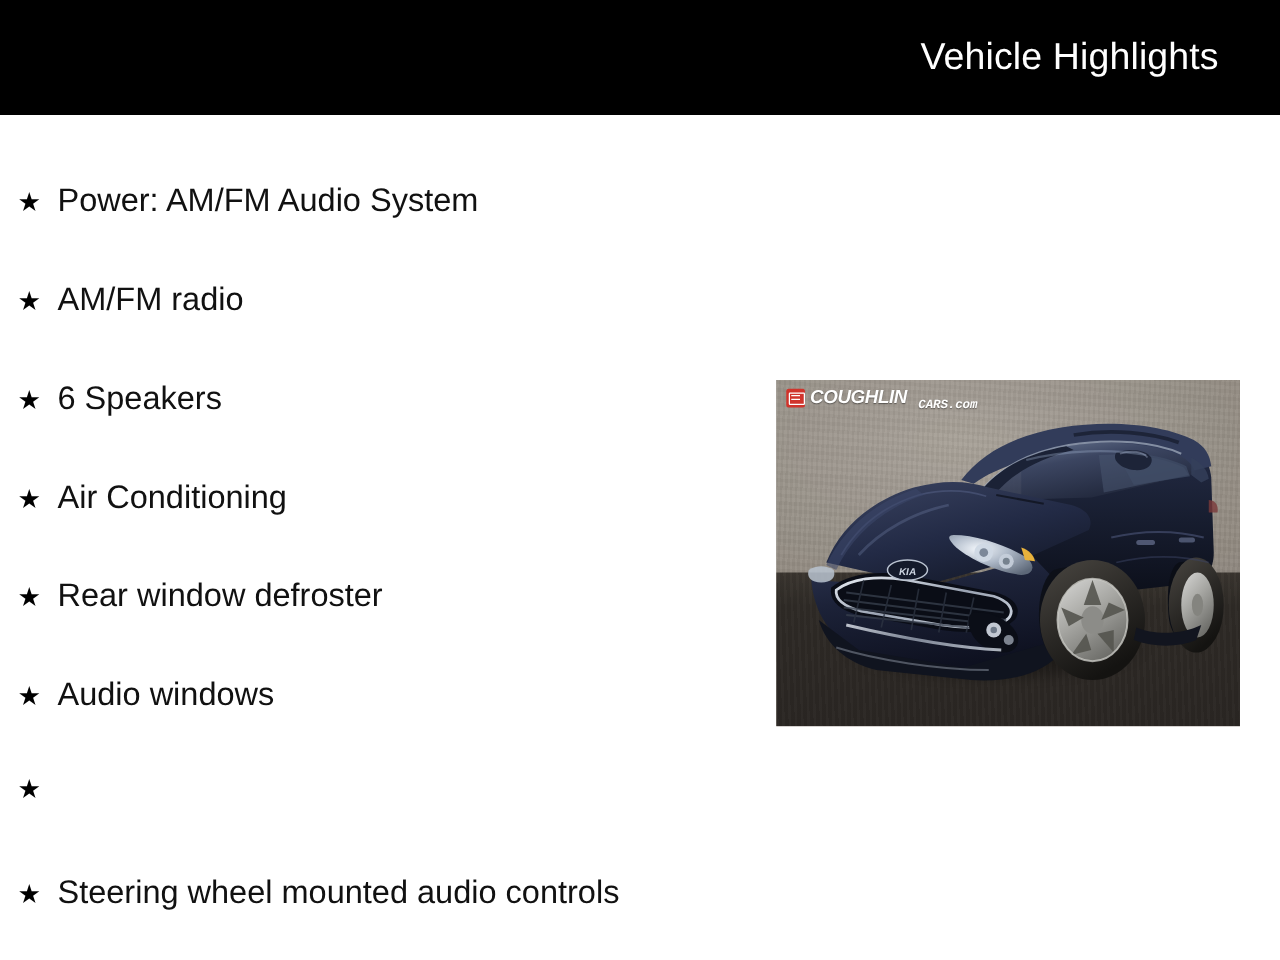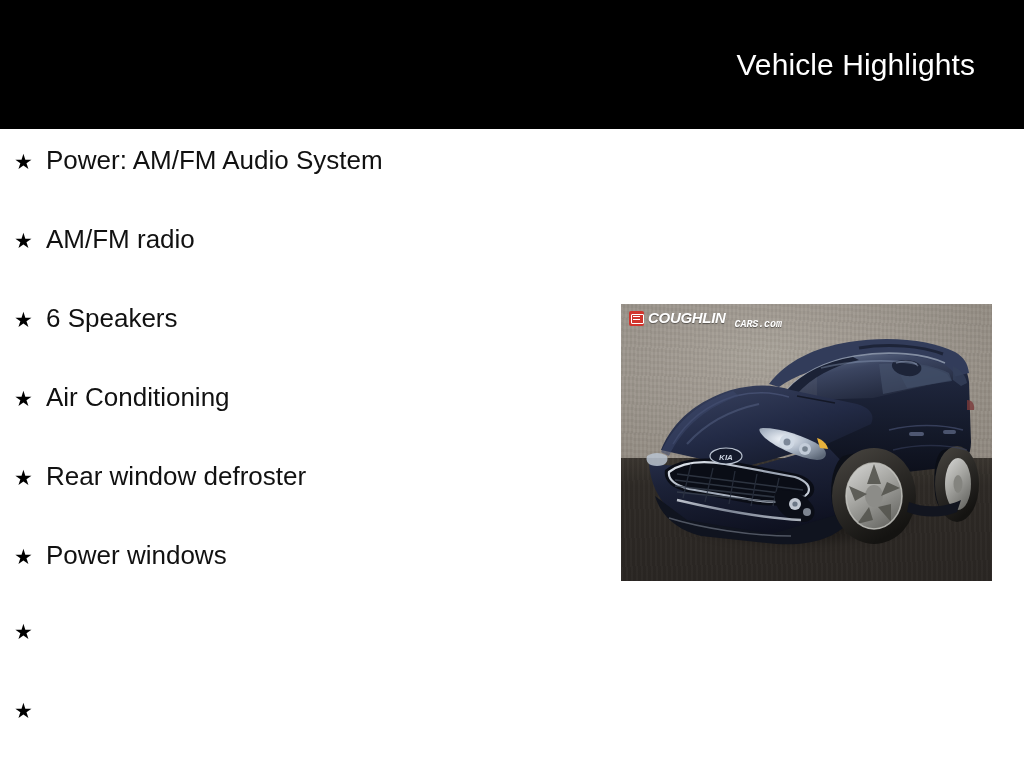--- a/index.html
+++ b/index.html
@@ -15,21 +15,21 @@
     font-family: "Liberation Sans", sans-serif;
     position: relative;
   }
 
   
   .header-banner {
     position: absolute;
     top: 0;
     left: 0;
     width: 1024px;
-    height: 129px;
+    height: 92px;
     background: #000000;
     display: flex;
     align-items: center;
     justify-content: flex-end;
   }
 
   .header-title {
     color: #ffffff;
     font-size: 30px;
     font-weight: 400;
@@ -226,27 +226,28 @@
   <li class="highlight-item">
     <span class="bullet-star">★</span>
     <span class="highlight-label">Air Conditioning</span>
   </li>
   <li class="highlight-item">
     <span class="bullet-star">★</span>
     <span class="highlight-label">Rear window defroster</span>
   </li>
   <li class="highlight-item">
     <span class="bullet-star">★</span>
-    <span class="highlight-label">Power windows</span>
-  </li>
-  <li class="highlight-item">
-    <span class="bullet-star">★</span>
-  </li>
-  <li class="highlight-item">
-    <span class="bullet-star">★</span>
+    <span class="highlight-label">Audio windows</span>
+  </li>
+  <li class="highlight-item">
+    <span class="bullet-star">★</span>
+  </li>
+  <li class="highlight-item">
+    <span class="bullet-star">★</span>
+    <span class="highlight-label">Steering wheel mounted audio controls</span>
   </li>
 </ul>
 
 <div class="vehicle-photo">
   <div class="photo-backdrop"></div>
   <div class="photo-floor"></div>
   <div class="floor-shadow"></div>
 
   <svg class="car-svg" viewBox="0 0 371 277">
     <defs>

